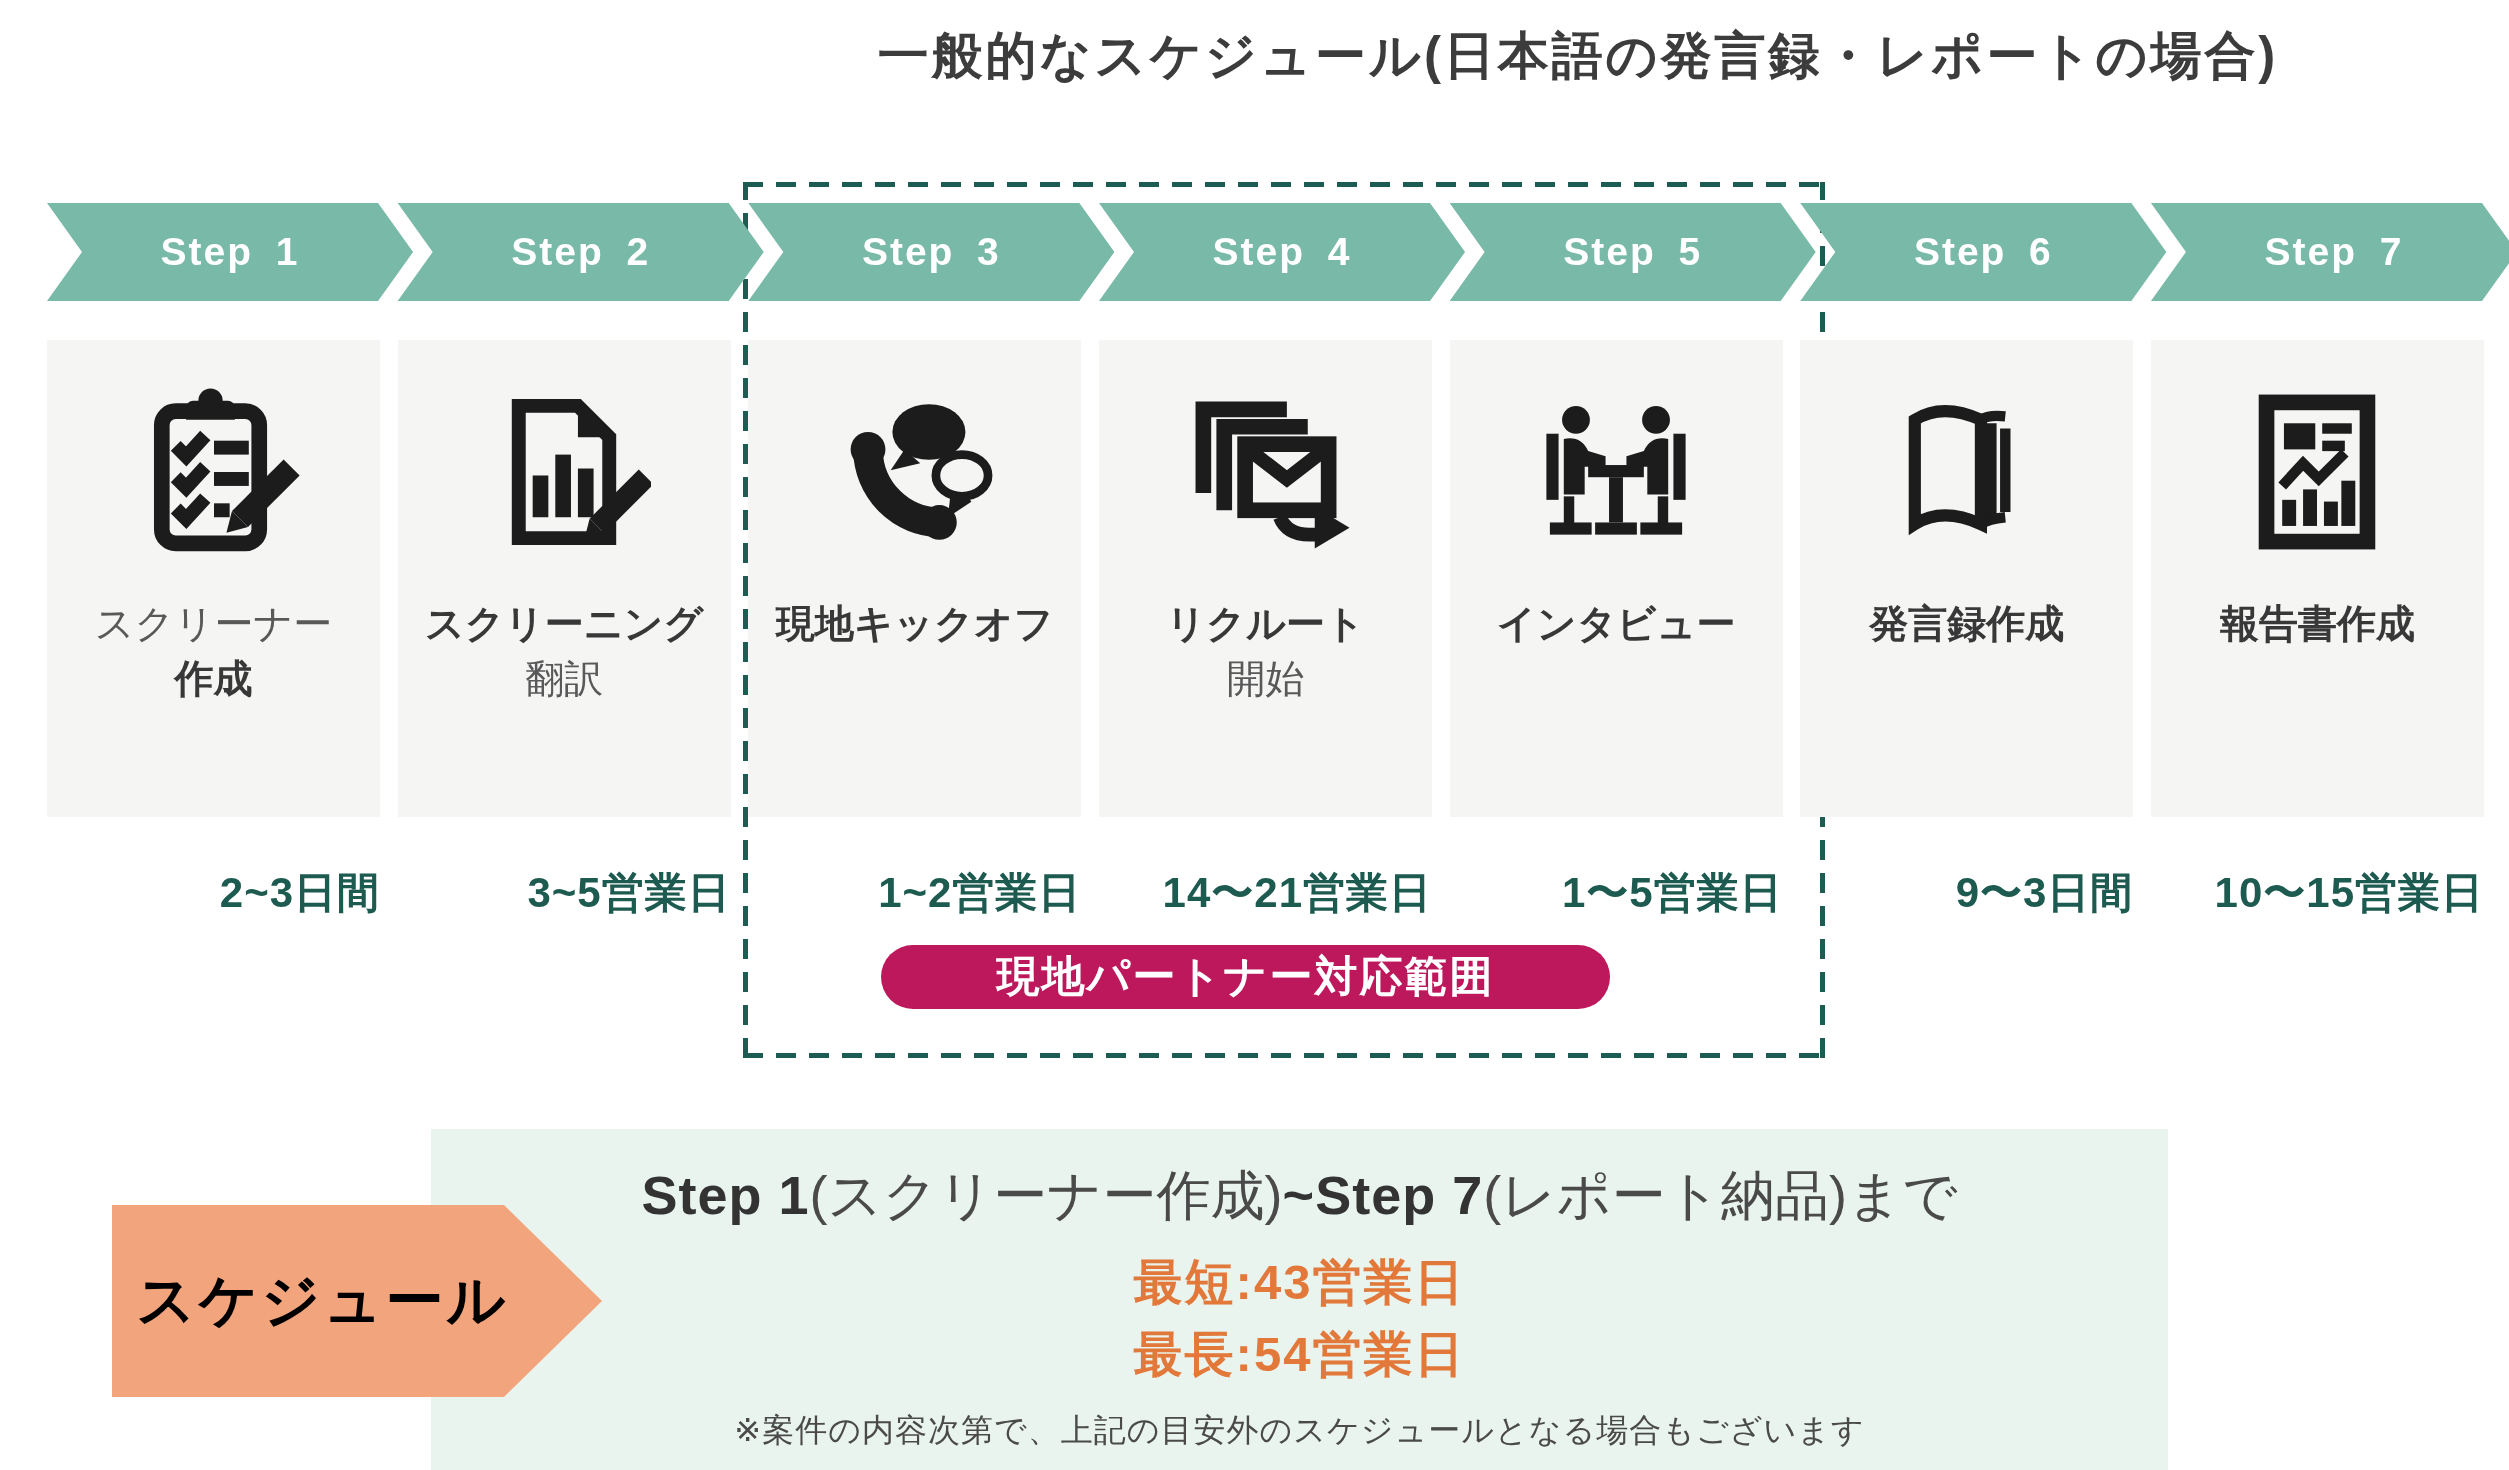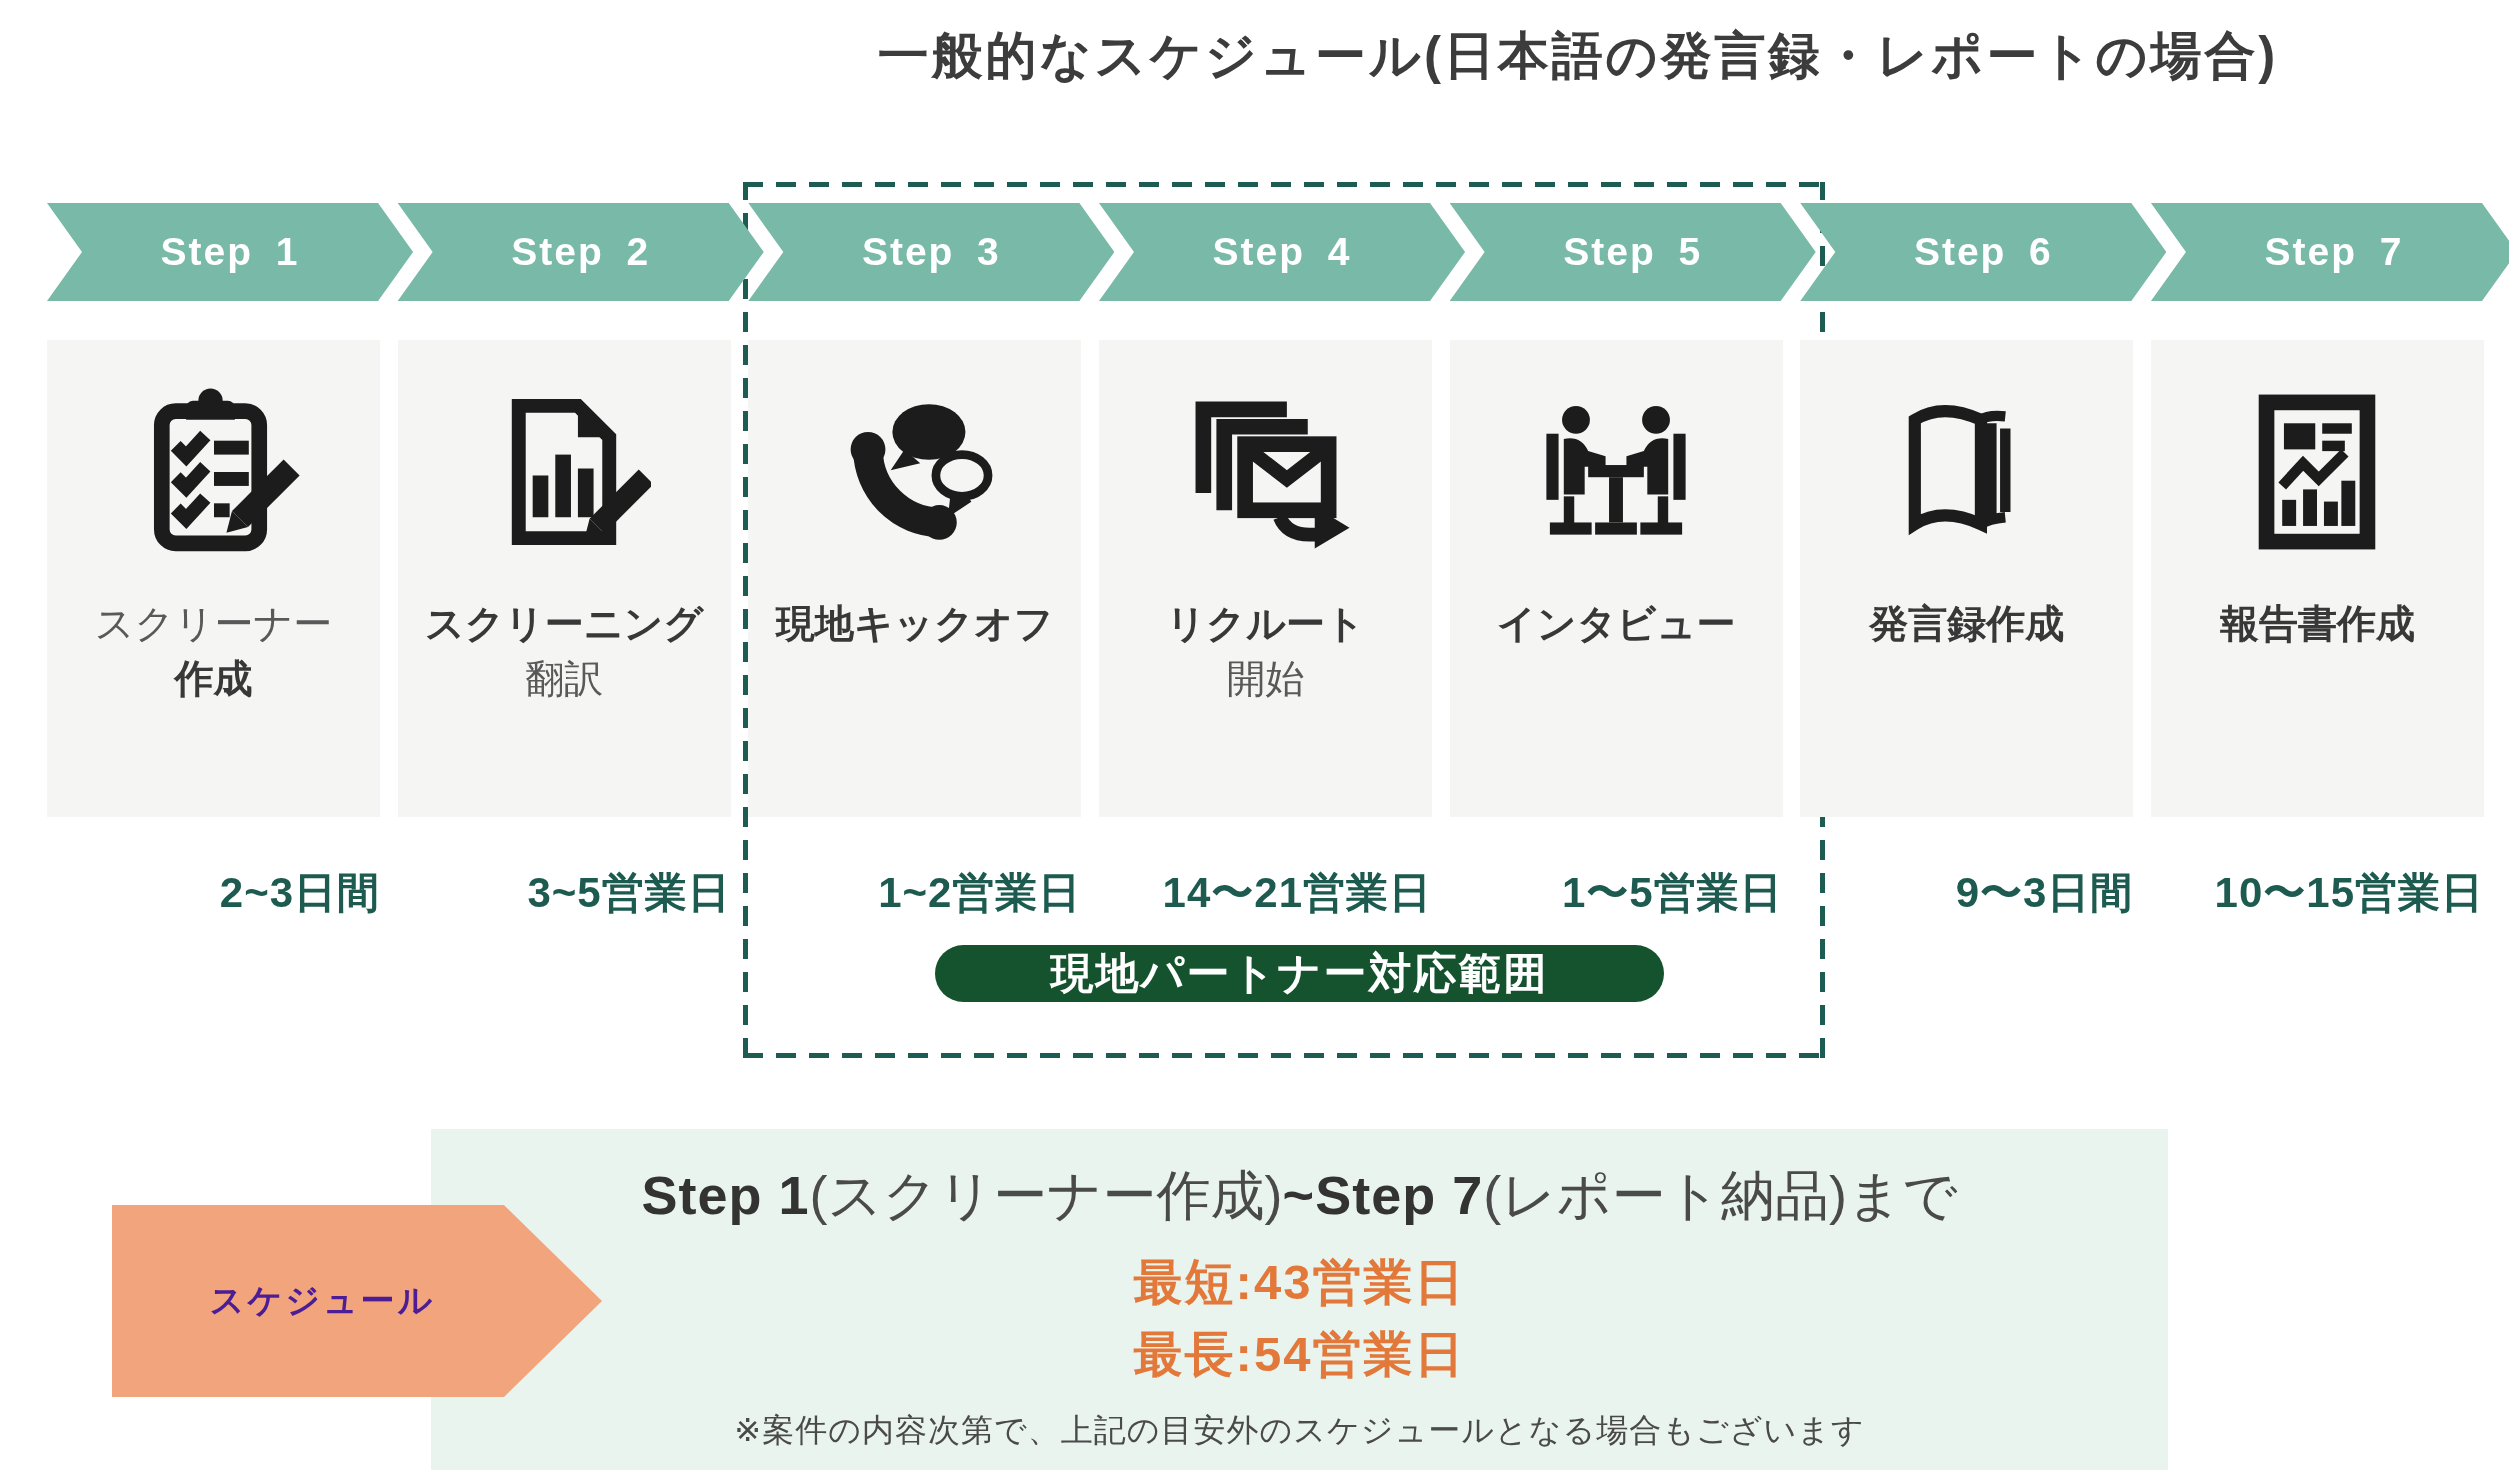--- a/index.html
+++ b/index.html
@@ -28,37 +28,37 @@
   .dur{margin-top:48px;text-align:right;font-weight:700;font-size:42px;color:#1d5a50;letter-spacing:1px;}
 
   
   .scope{position:absolute;left:743px;top:182px;width:1082px;height:876px;pointer-events:none;}
   .dash-h{position:absolute;left:0;width:100%;height:4.9px;
           background:repeating-linear-gradient(90deg,#1d5c52 0 19.6px,transparent 19.6px 33px);}
   .dash-v{position:absolute;top:0;height:100%;width:4.9px;
           background:repeating-linear-gradient(0deg,#1d5c52 0 19.6px,transparent 19.6px 33px);}
   .d-top{top:0;} .d-bot{bottom:0;} .d-left{left:0;} .d-right{right:0;}
 
-  .pill{position:absolute;left:935px;top:945px;width:729px;height:57px;border-radius:39px;
-        background:#14532d;color:#ffffff;font-weight:700;font-size:43px;letter-spacing:2px;
+  .pill{position:absolute;left:881px;top:945px;width:729px;height:64px;border-radius:39px;
+        background:#be185d;color:#ffffff;font-weight:700;font-size:43px;letter-spacing:2px;
         display:flex;align-items:center;justify-content:center;}
 
   .summary-box{position:absolute;left:431px;top:1129px;width:1737px;height:341px;background:#e9f4ee;
                text-align:center;box-sizing:border-box;padding-top:31px;}
   .range-line{font-size:54px;color:#4a4a4a;}
   .range-line .b{font-weight:700;color:#333333;letter-spacing:1px;}
   .range-line .r{font-weight:400;color:#4a4a4a;}
   .minmax{margin-top:17px;font-weight:700;font-size:49px;color:#e2793b;letter-spacing:2px;}
   .minmax + .minmax{margin-top:5.9px;}
   .note{margin-top:21.6px;font-size:32px;color:#4a4a4a;letter-spacing:1px;}
 
   .sched-arrow{position:absolute;left:112px;top:1205px;width:490px;height:192px;background:#f2a47c;
                clip-path:polygon(0 0, 80% 0, 100% 50%, 80% 100%, 0 100%);
                display:flex;align-items:center;justify-content:center;box-sizing:border-box;padding-right:69px;}
-  .sched-arrow span{color:#4c1d95;font-weight:700;font-size:34px;letter-spacing:2.9px;}
+  .sched-arrow span{color:#000000;font-weight:700;font-size:58px;letter-spacing:2.9px;}
 
   .ic{fill:#1c1c1c;}
   .st{fill:none;stroke:#1c1c1c;}
 </style>
 </head>
 <body>
 
 <div class="canvas">
 
   <div class="title">一般的なスケジュール(日本語の発言録・レポートの場合)</div>

